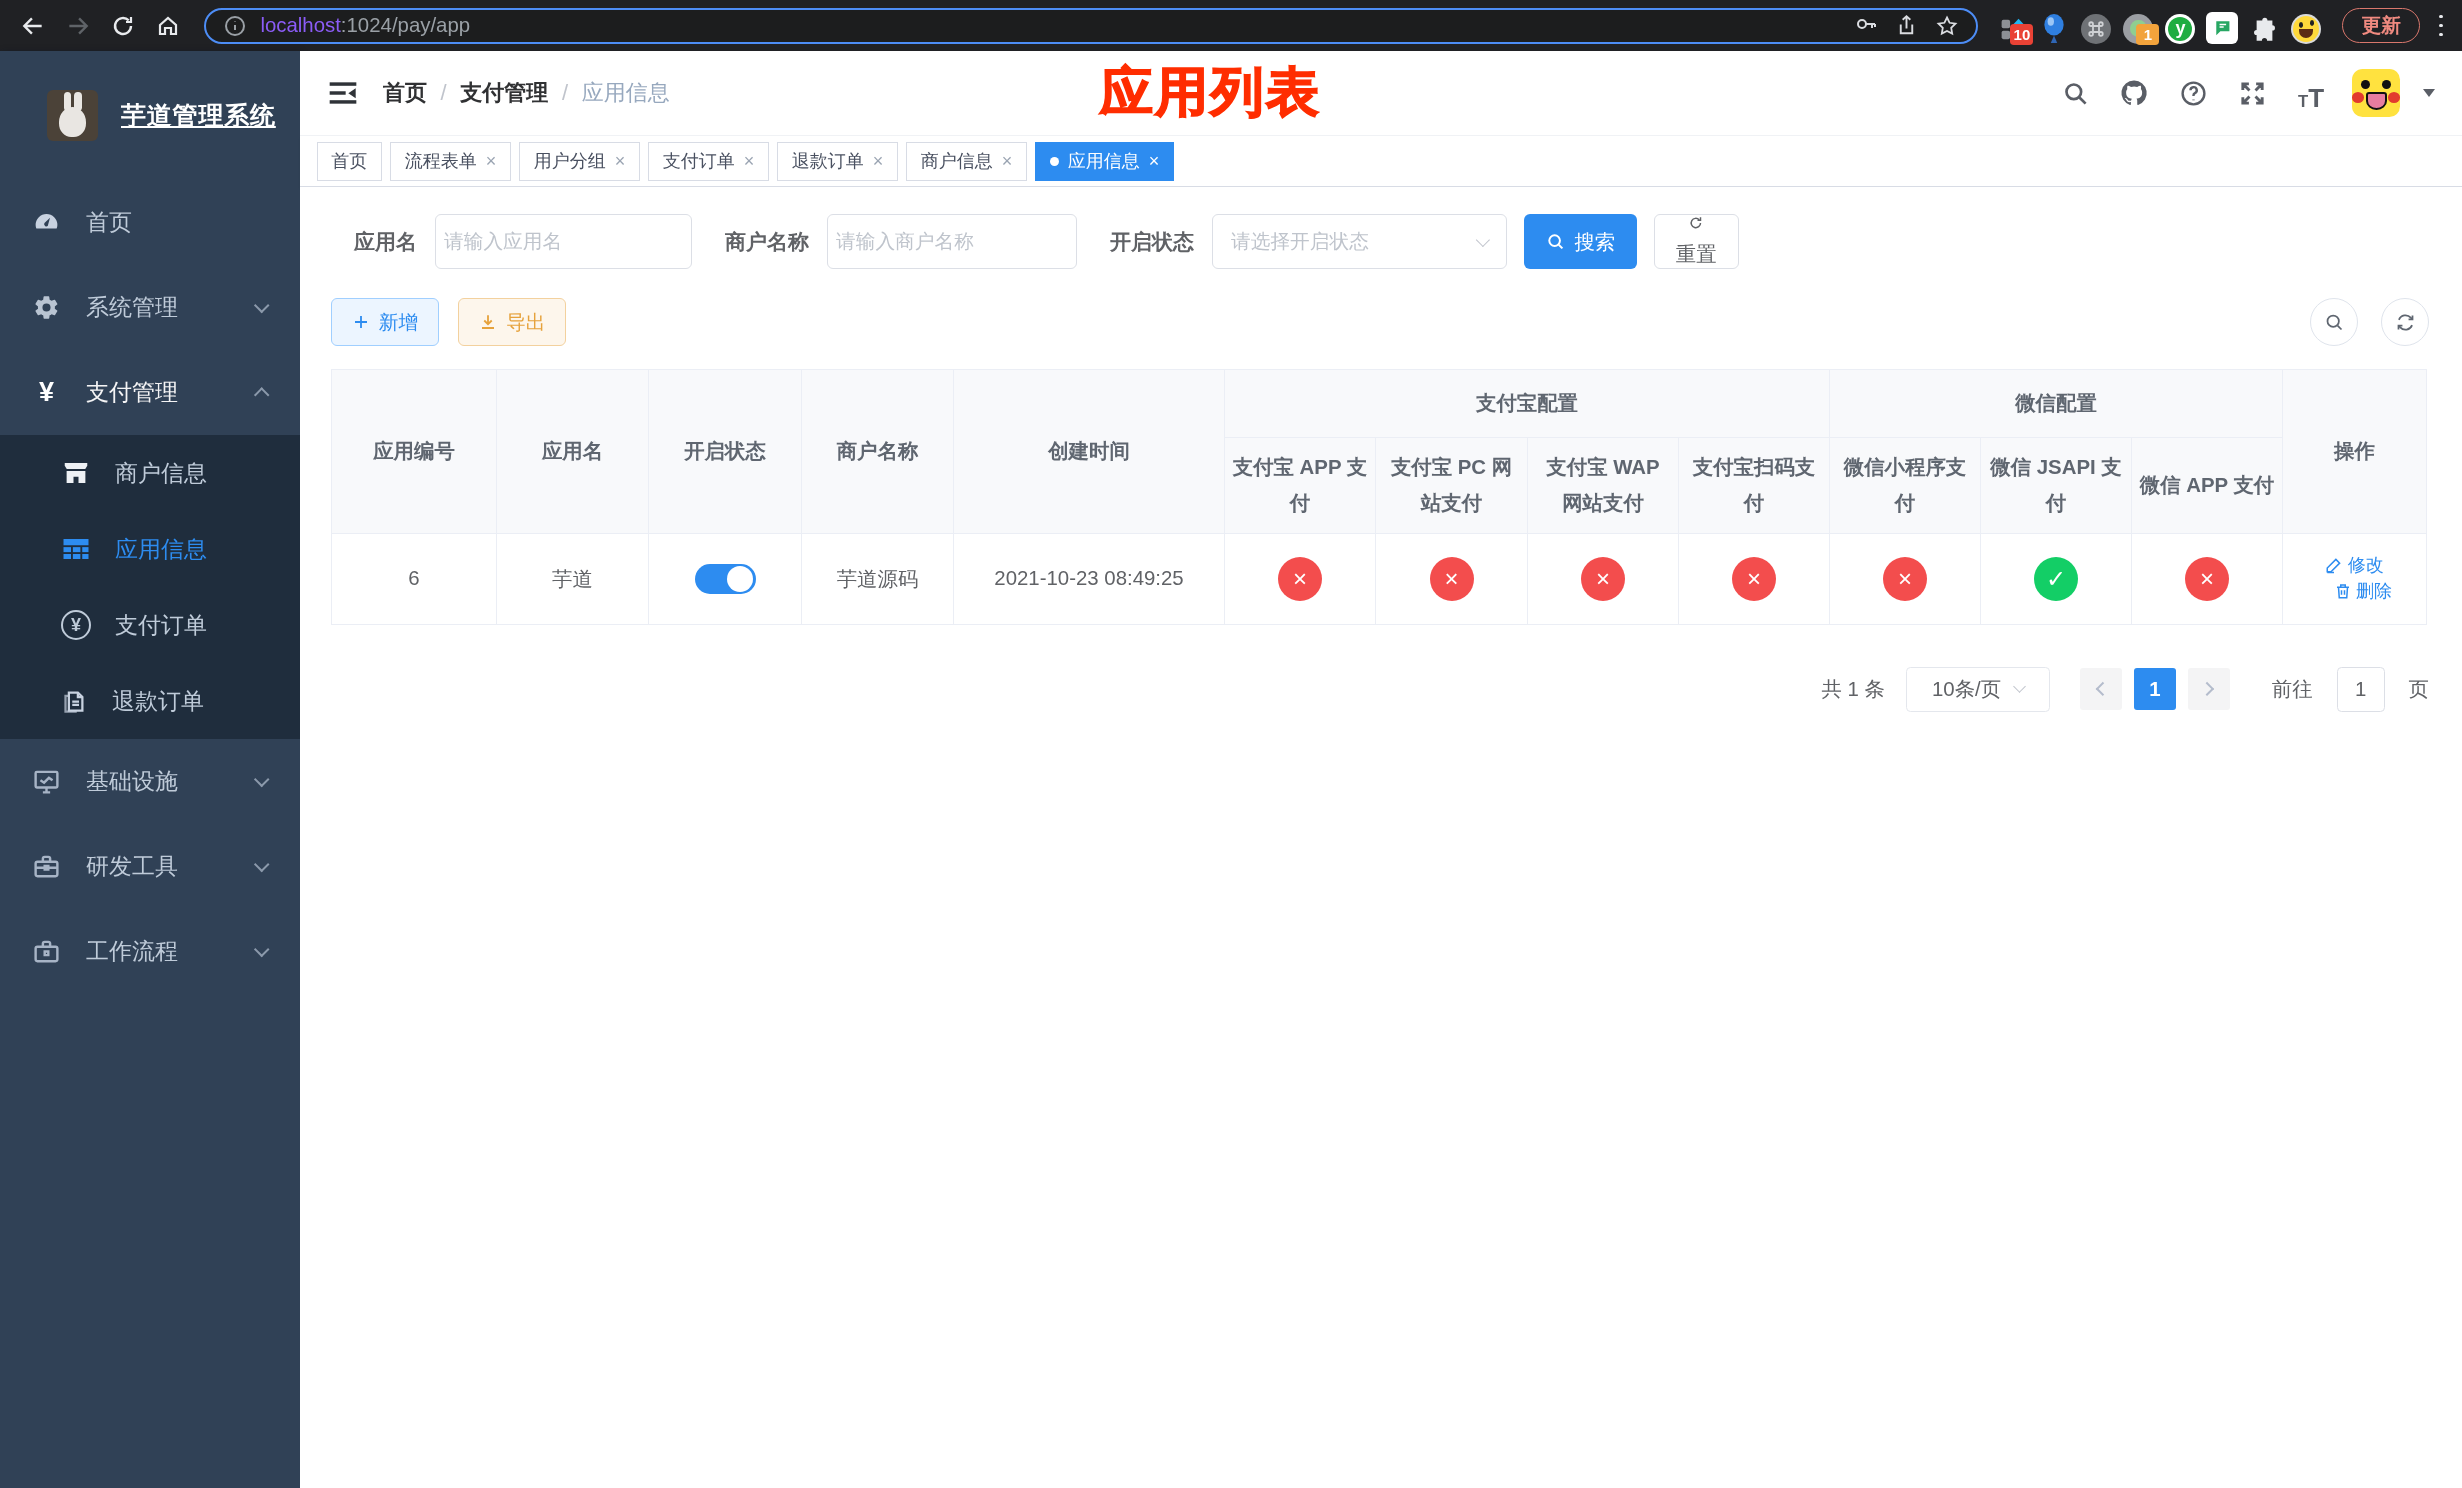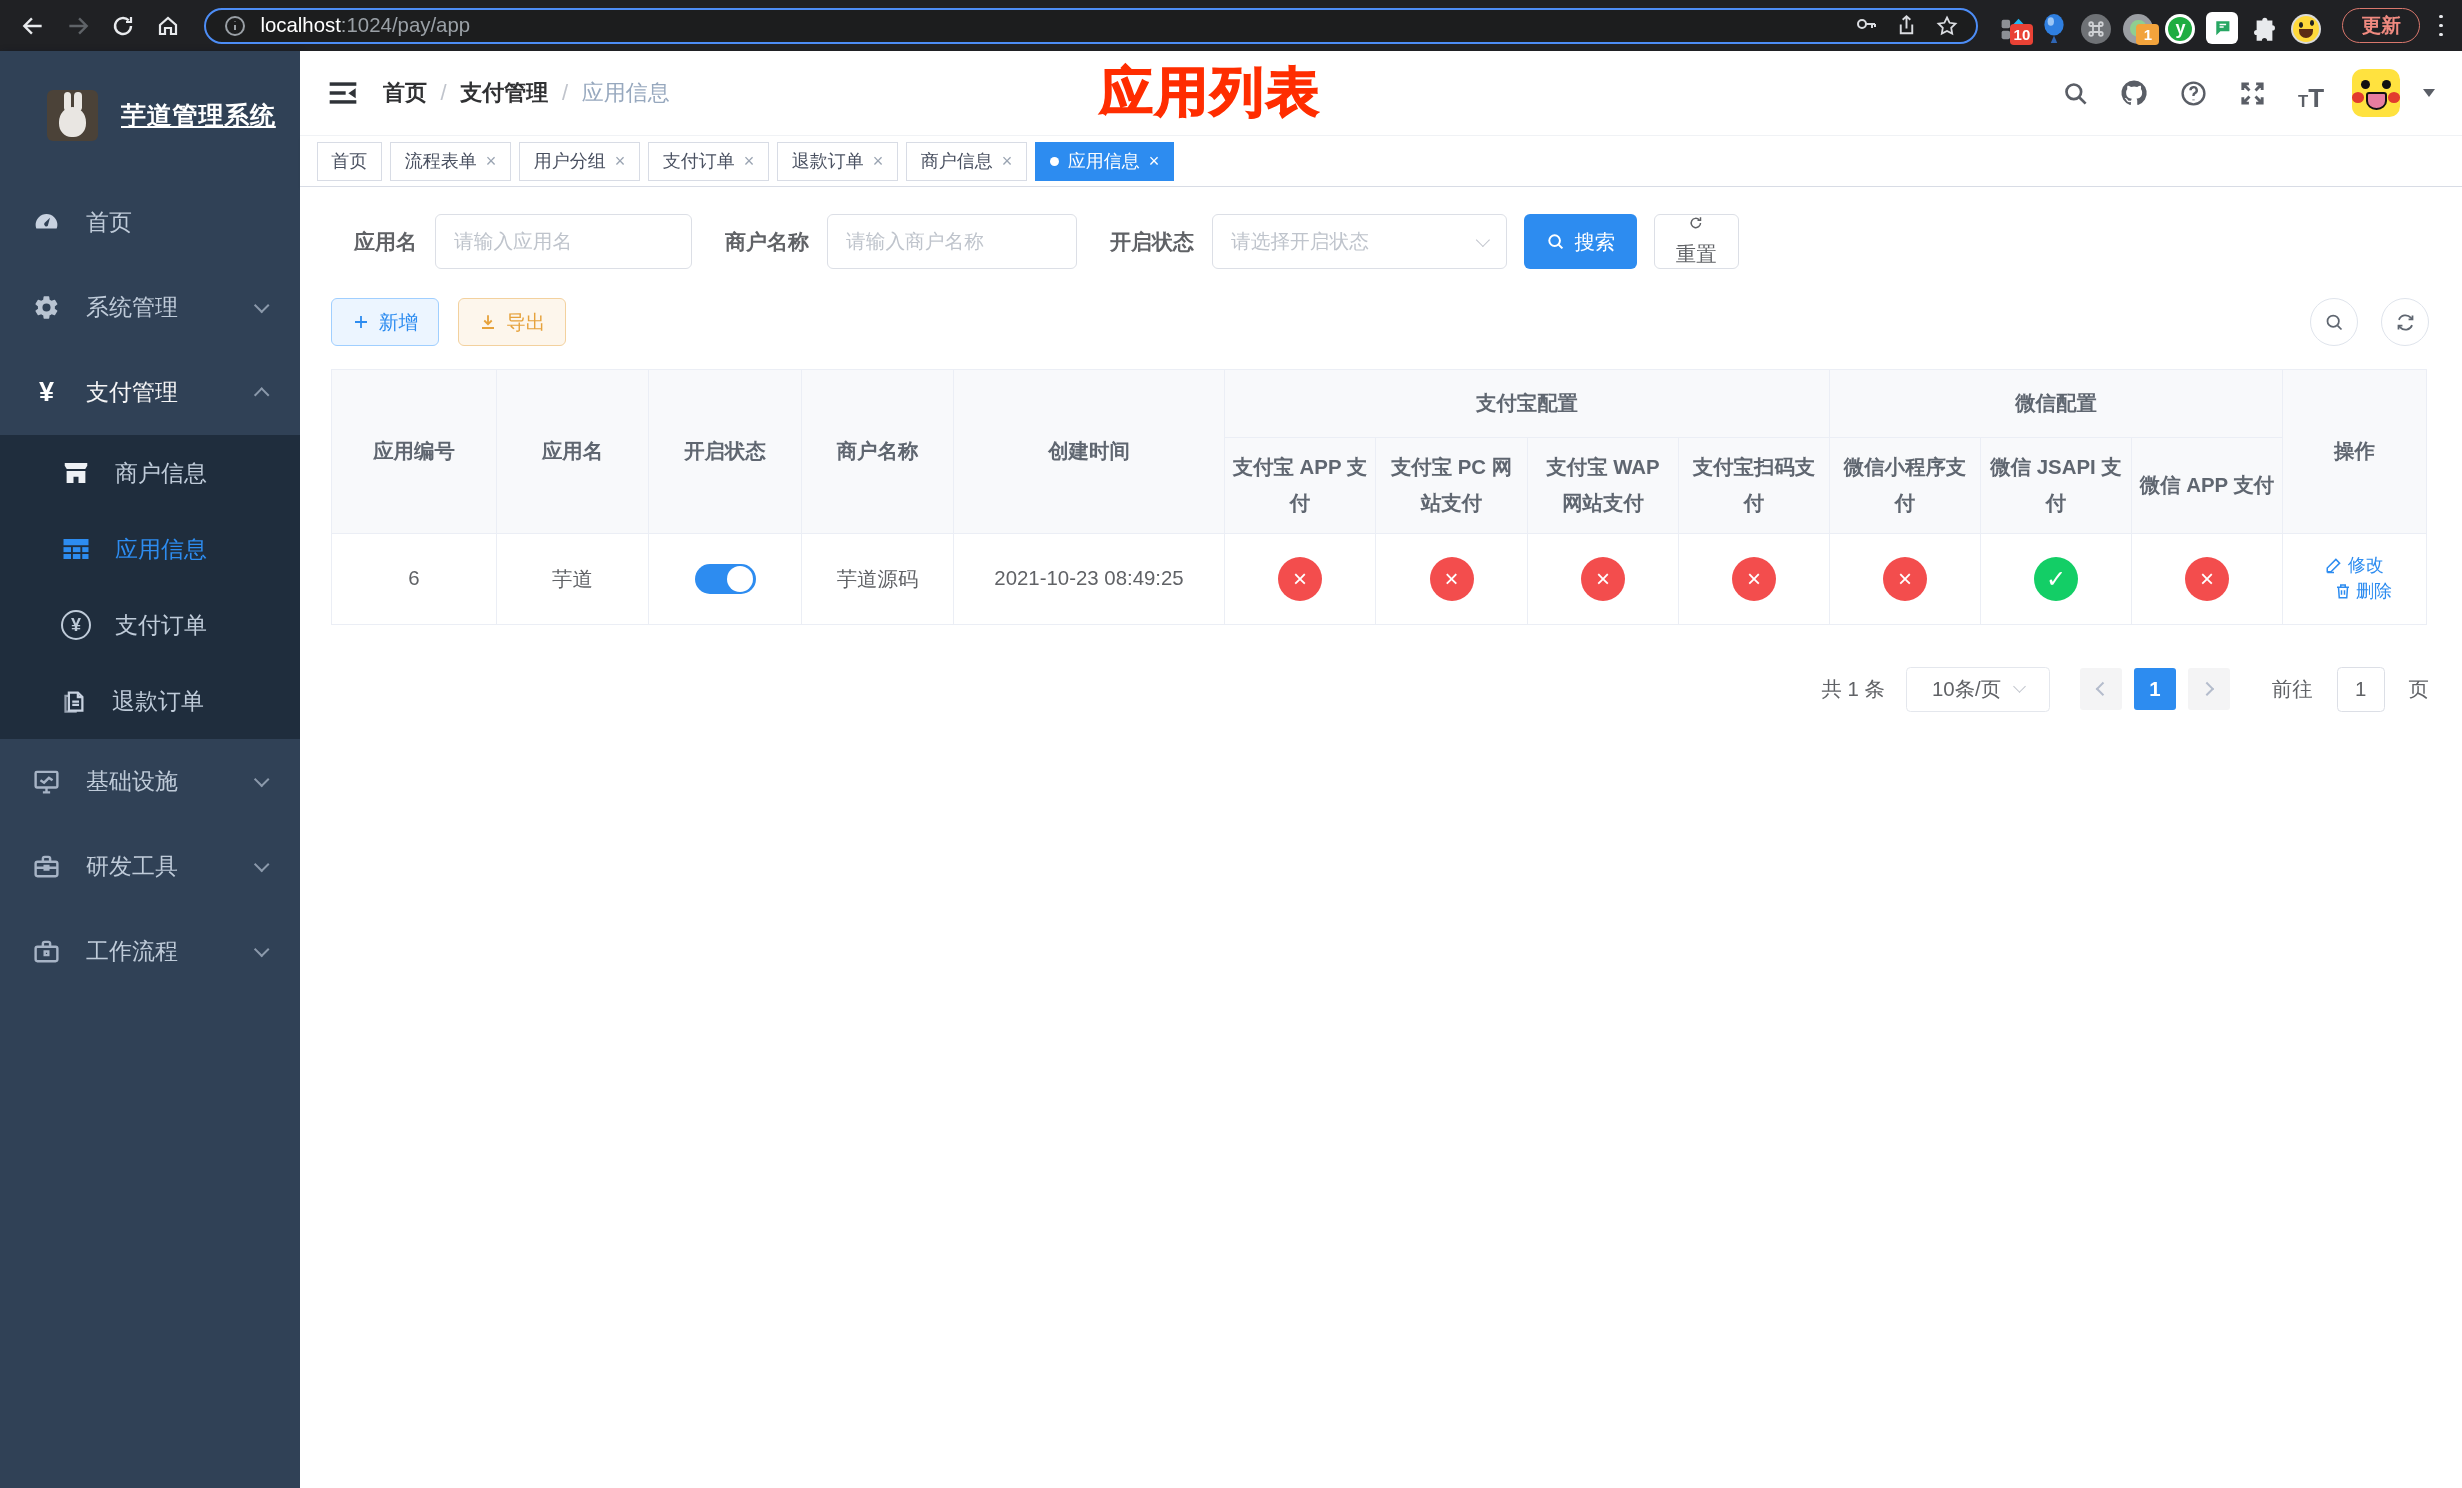--- a/index.html
+++ b/index.html
@@ -5,21 +5,21 @@
   * { margin:0; padding:0; box-sizing:border-box; }
   html,body { width:2462px; height:1489px; overflow:hidden; }
   body { font-family:"Liberation Sans","DejaVu Sans",sans-serif; font-size:19.7px; color:#606266; background:#fff; }
   svg { display:block; }
 
   
   .browser-bar { height:51px; background:#202124; display:flex; align-items:center; padding:0 13.6px; gap:6px; }
   .bnav { width:39px; height:39px; display:flex; align-items:center; justify-content:center; border-radius:50%; flex:none; }
   .url-pill { flex:1; height:36px; margin:0 10.6px; border-radius:19.7px; background:#1c1d1e; border:2.3px solid #4d8df6; display:flex; align-items:center; padding:0 13.6px; gap:10.6px; min-width:0; }
   .url-text { flex:1; font-size:20.4px; color:#9aa0a6; white-space:nowrap; overflow:hidden; }
-  .url-text .host { color:#ffffff;margin-top:32px; }
+  .url-text .host { color:#8b5cf6;margin-top:32px; }
   .pill-ic { width:30px; height:30px; display:flex; align-items:center; justify-content:center; flex:none; }
   .ext { width:36px; height:36px; position:relative; display:flex; align-items:flex-end; justify-content:center; flex:none; }
   .badge { position:absolute; bottom:-1.5px; right:-3px; min-width:23px; height:21px; border-radius:3.8px; color:#fff; font-size:15px; font-weight:bold; display:flex; align-items:center; justify-content:center; padding:0 3px; }
   .badge.red { background:#e94235; }
   .badge.orange { background:#f2a33c; }
   .ext .disc { width:30px; height:30px; border-radius:50%; }
   .update-btn { height:35px; padding:12px 18px; border:1.5px solid #d9776c; border-radius:18px; color:#f08a80; font-size:19.7px; font-weight:bold; display:flex; align-items:center; margin:0 7.6px 0 12px; flex:none; }
   .kebab { width:15px; height:33px; display:flex; flex-direction:column; align-items:center; justify-content:center; gap:5.3px; flex:none; }
   .kebab i { width:3.8px; height:3.8px; border-radius:50%; background:#e8eaed; }
 
@@ -70,21 +70,21 @@
   .tag .x { color:#9aa4b2; font-size:18px; line-height:1; }
   .tag.active { background:#2d8cf0; border-color:#2d8cf0; color:#fff; }
   .tag.active .x { color:#fff; }
   .tag-dot { width:9px; height:9px; border-radius:50%; background:#fff; }
 
   
   .content { flex:1; padding:27px 33px 0 31px; background:#fff; }
 
   .filters { display:flex; align-items:center; margin-left:23px; }
   .f-label { font-size:21px; font-weight:bold; color:#606266; margin-right:18px; white-space:nowrap; }
-  .f-input { height:55px; border:0.8px solid #dcdfe6; border-radius:6px; padding:0 18px; font-size:19.7px; color:#606266; background:#fff; font-family:inherit; }
+  .f-input { height:55px; border:0.8px solid #dcdfe6; border-radius:6px; padding:0 8px; font-size:19.7px; color:#606266; background:#fff; font-family:inherit; }
   .f-input::placeholder { color:#bfc4cc; }
   .f-gap { width:33px; flex:none; }
   .f-select { width:295px; height:55px; border:0.8px solid #dcdfe6; border-radius:6px; padding:0 18px; display:flex; align-items:center; color:#bfc4cc; font-size:19.7px; position:relative; cursor:pointer; }
   .f-select .chev2 { position:absolute; right:18px; top:19.7px; width:9.8px; height:9.8px; border-right:1.5px solid #c0c4cc; border-bottom:1.5px solid #c0c4cc; transform:rotate(45deg); }
   .btn { height:55px; border-radius:6px; display:inline-flex; align-items:center; justify-content:center; gap:9px; font-size:20.4px; padding:0 21px; cursor:pointer; border:0.8px solid transparent; white-space:nowrap; }
   .btn-primary { background:#2d8cf0; color:#fff; margin-left:16.7px; }
   .btn-plain { background:#fff; border-color:#dcdfe6; color:#606266; margin-left:16.7px;flex-direction:column; }
 
   .toolbar { display:flex; align-items:center; margin-top:29px; }
   .btn-sm { height:48px; font-size:19.7px; padding:0 19.7px; }

